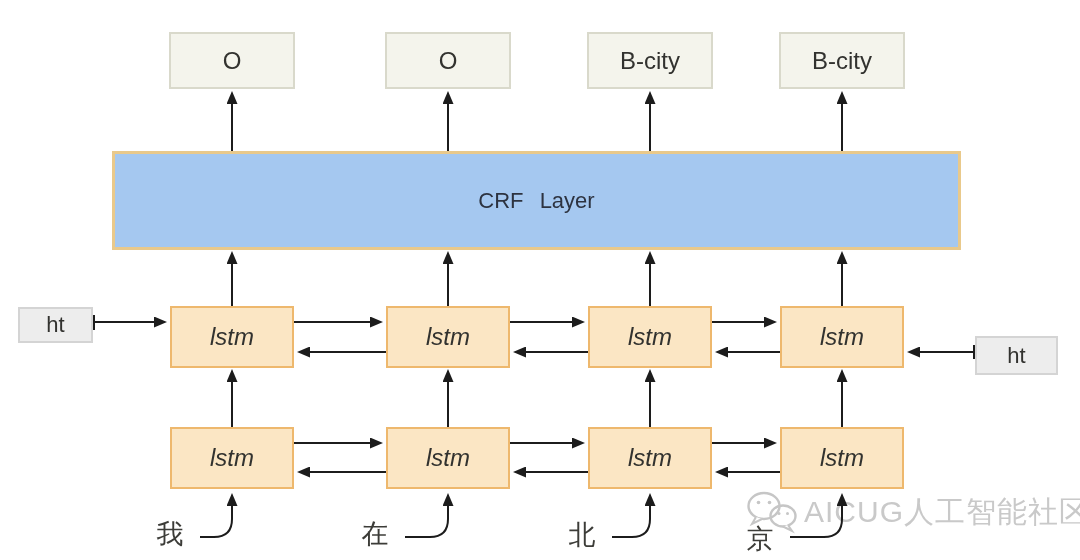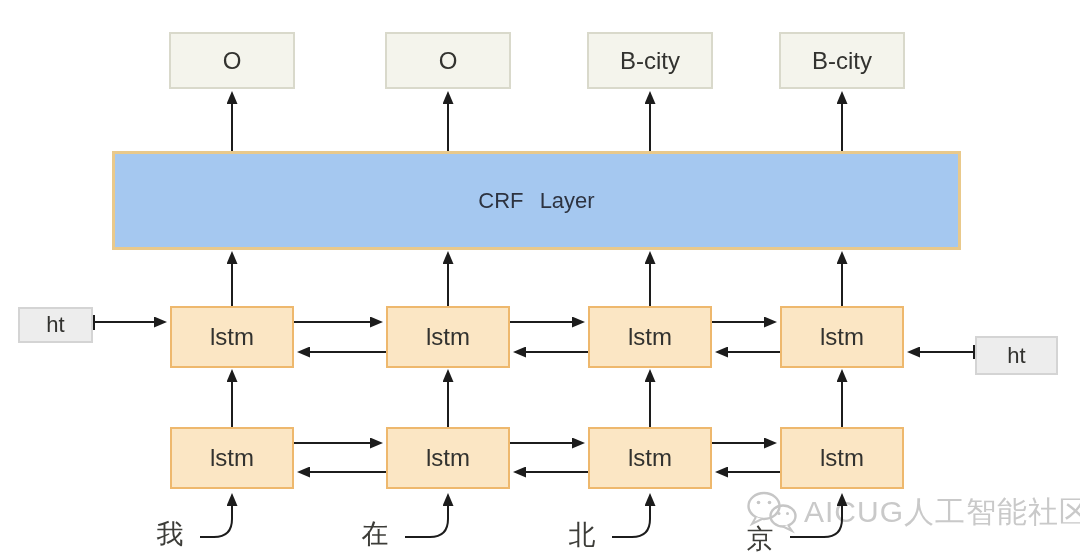--- a/index.html
+++ b/index.html
@@ -19,20 +19,21 @@
     left:112px;top:151px;width:849px;height:99px;
     background:var(--crf-fill,#a5c8f0);
     border:3px solid var(--crf-border,#e9c98b);
     font-size:22px;word-spacing:10px;color:#2d3340;z-index:1;
   }
   .lstm-box{
     width:124px;height:62px;
     background:var(--lstm-fill,#fbe6c4);
     border:2.5px solid var(--lstm-border,#eeb86d);
     font-size:24px;
+    font-style:italic;
   }
   .ht-box{
     background:var(--ht-fill,#ededed);
     border:2px solid var(--ht-border,#d4d4d4);
     font-size:22px;
   }
   .input-char{
     position:absolute;width:40px;text-align:center;font-size:27px;color:#3c3c38;z-index:2;
   }
   .watermark{position:absolute;left:744px;top:490px;display:flex;align-items:flex-start;z-index:1;}

